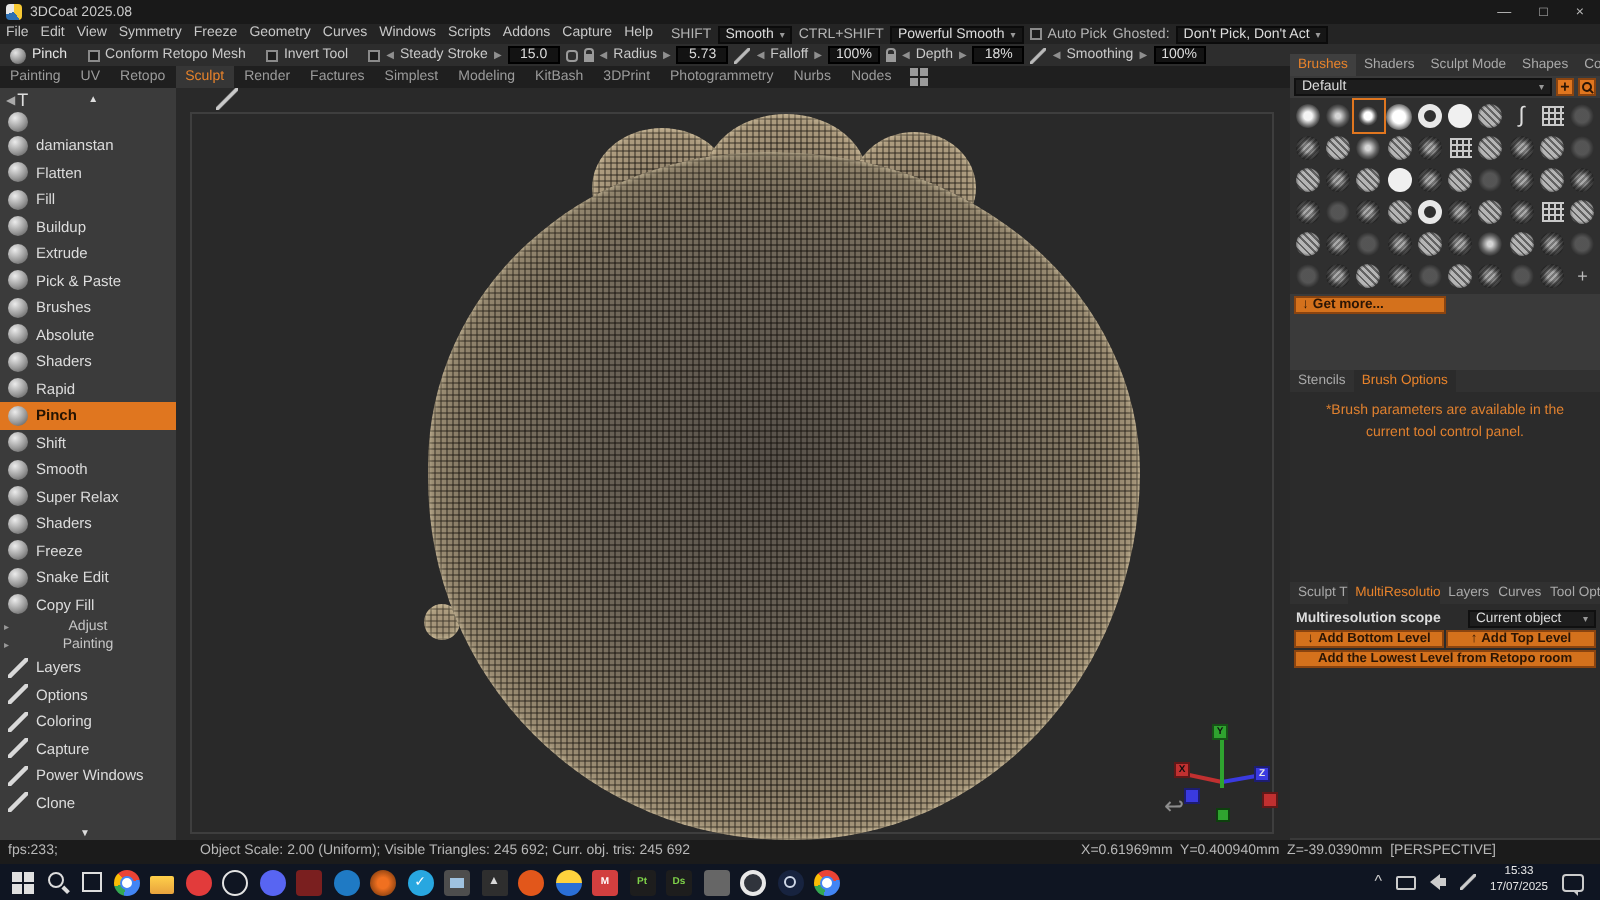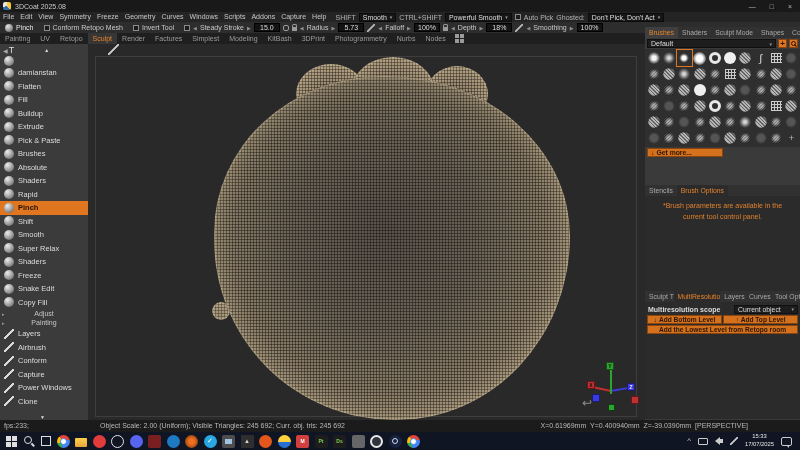--- a/index.html
+++ b/index.html
@@ -451,26 +451,26 @@
           <span class="tlabel">Painting</span>
         </div>
         <div class="titem pen">
 
           <span class="tico"></span>
           <span class="tlabel">Layers</span>
         </div>
         <div class="titem pen">
 
           <span class="tico"></span>
-          <span class="tlabel">Airbrush</span>
+          <span class="tlabel">Options</span>
         </div>
         <div class="titem pen">
 
           <span class="tico"></span>
-          <span class="tlabel">Conform</span>
+          <span class="tlabel">Coloring</span>
         </div>
         <div class="titem pen">
 
           <span class="tico"></span>
           <span class="tlabel">Capture</span>
         </div>
         <div class="titem pen">
 
           <span class="tico"></span>
           <span class="tlabel">Power Windows</span>

